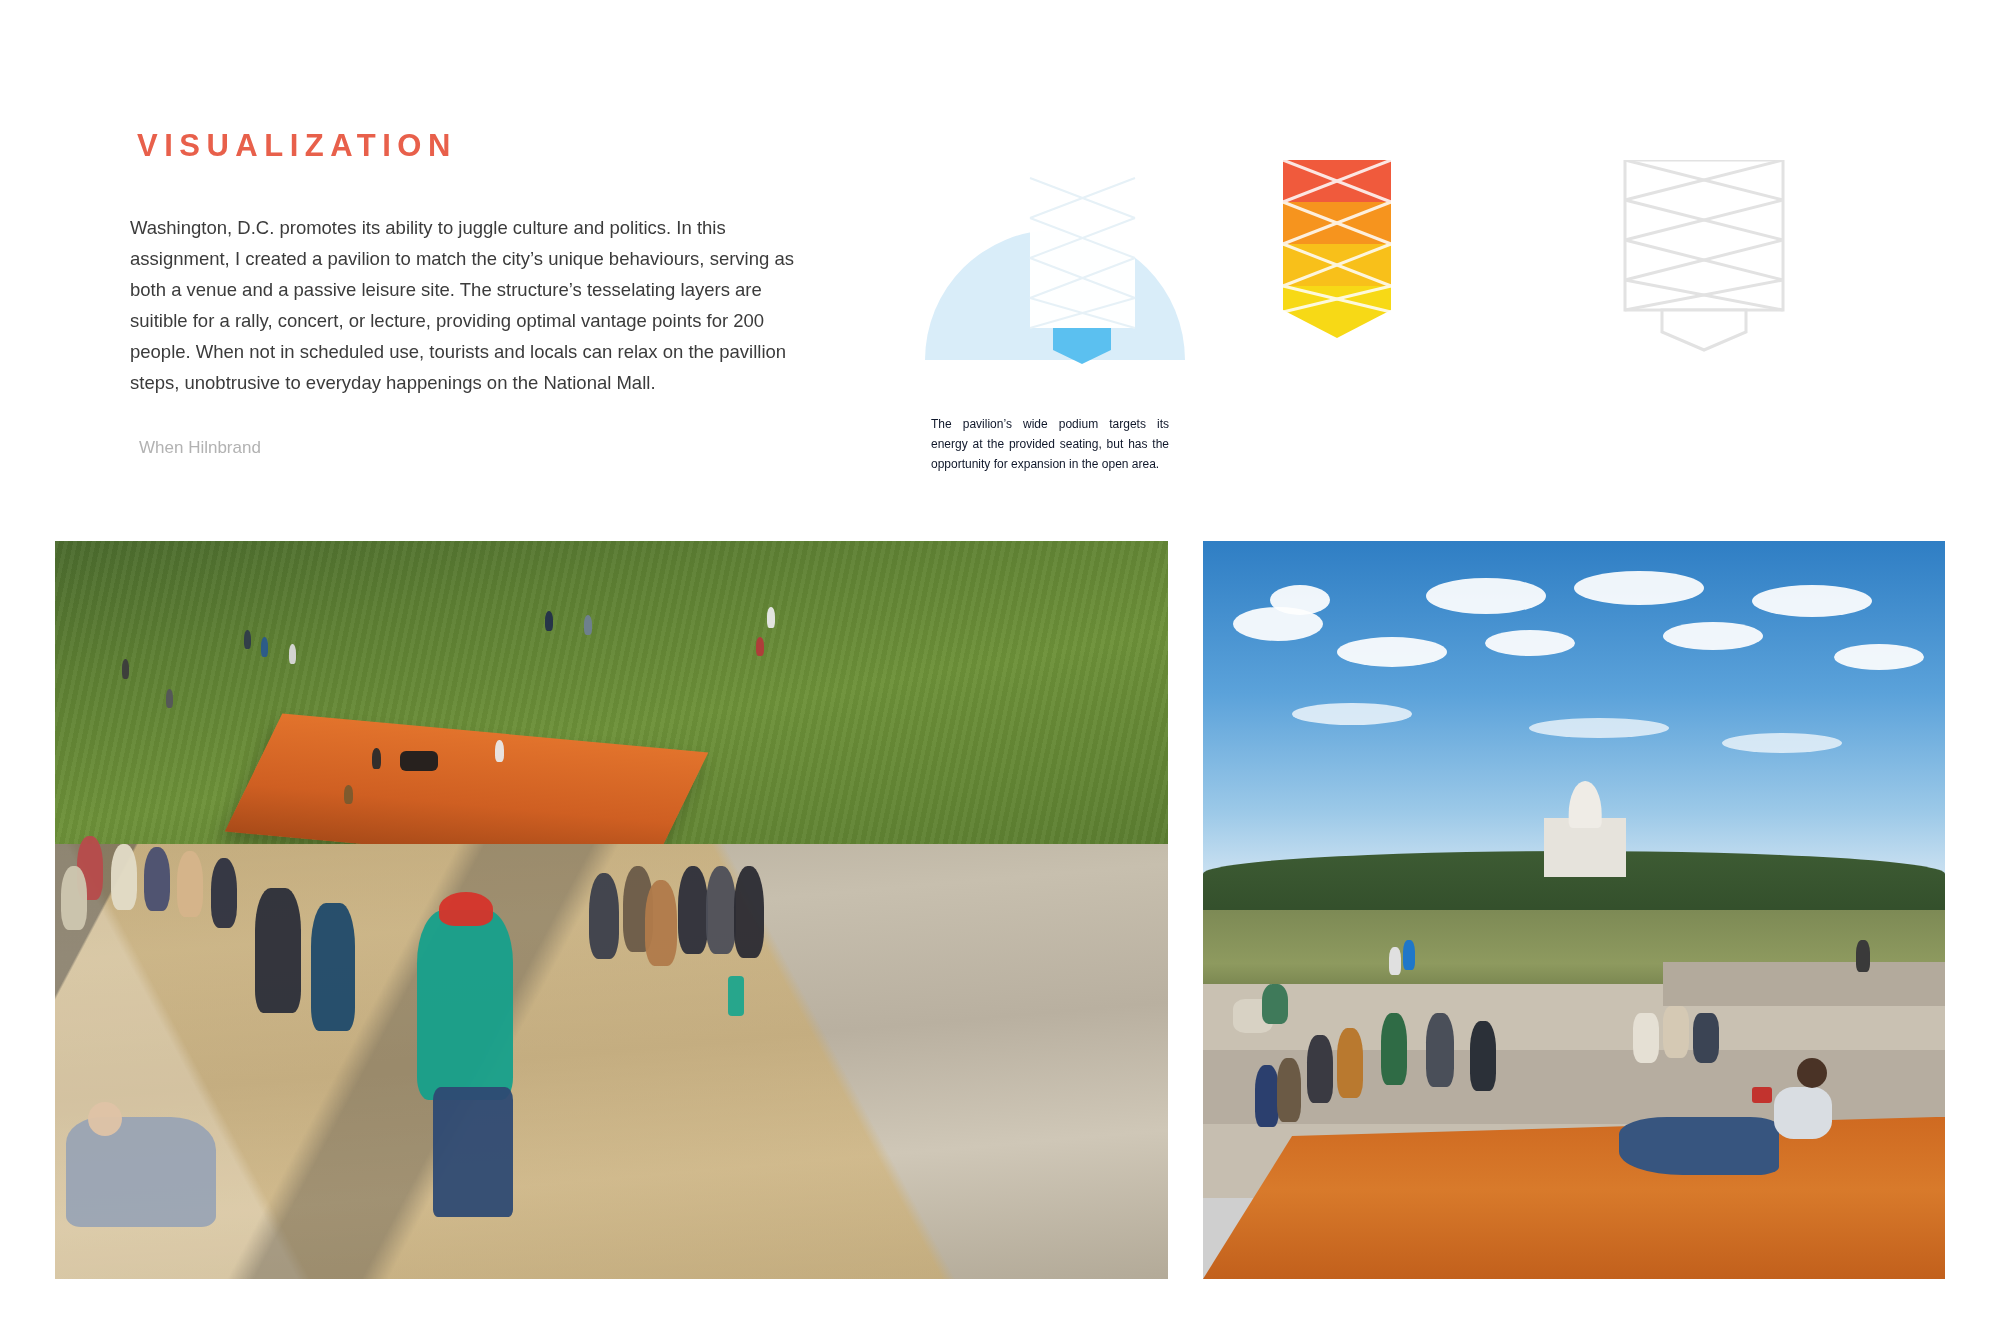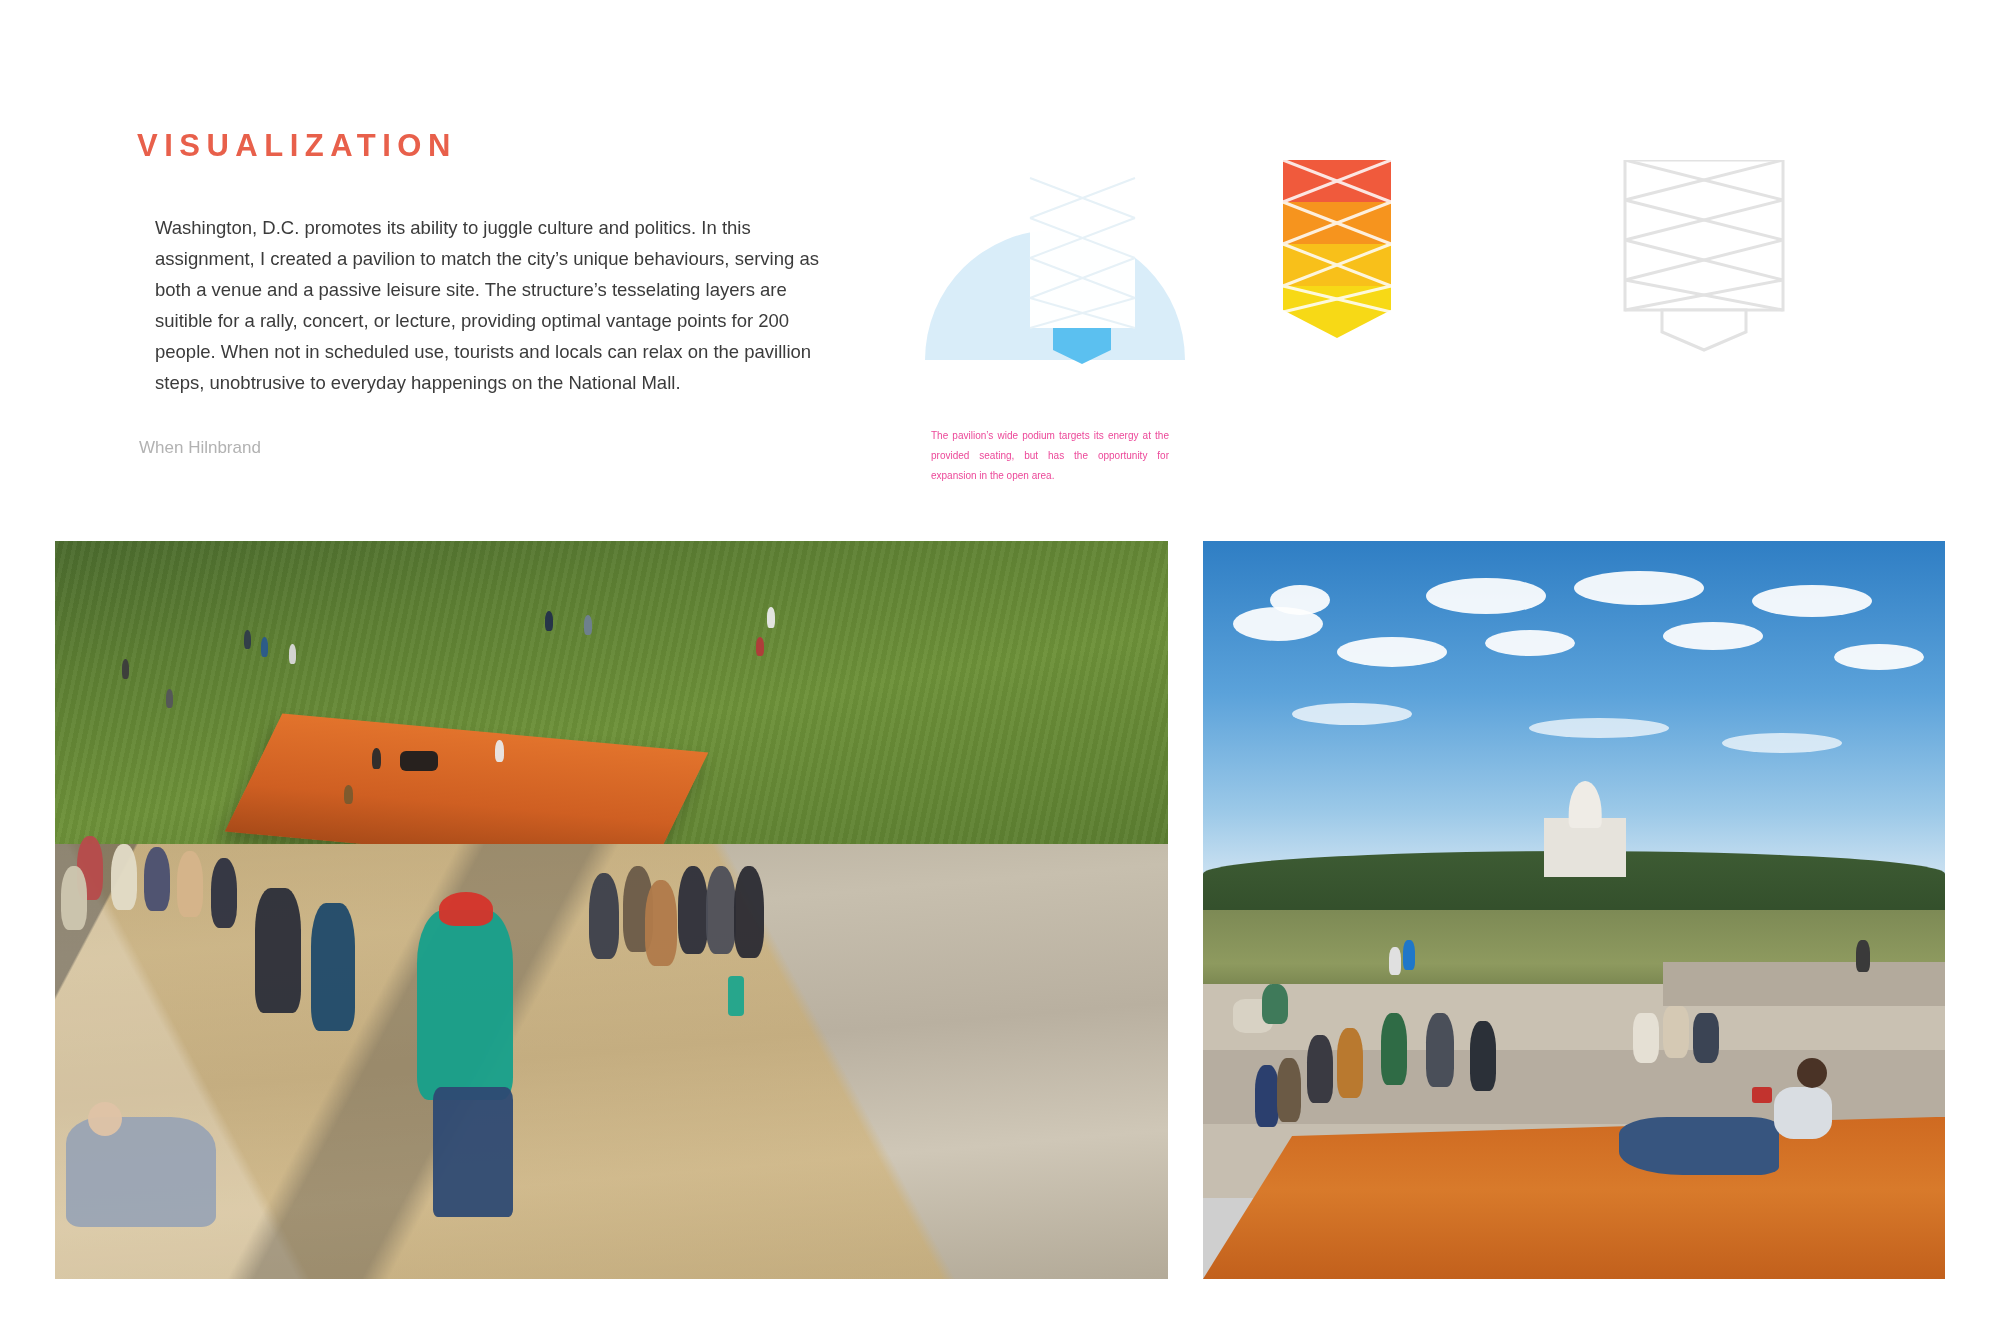--- a/index.html
+++ b/index.html
@@ -25,21 +25,21 @@
     position: absolute;
     left: 137px;
     top: 128px;
     font-size: 31px;
     font-weight: bold;
     letter-spacing: 6.5px;
     color: #e8604b;
   }
   .body-copy {
     position: absolute;
-    left: 155px;
+    left: 130px;
     top: 212px;
     width: 665px;
     font-size: 18.5px;
     line-height: 31px;
     color: #3b3b3b;
     font-weight: 400;
   }
   .author {
     position: absolute;
     left: 139px;
@@ -66,25 +66,25 @@
   .diagram-col.c2 { left: 360px; }
   .diagram-col.c3 { left: 698px; }
 
   .diagram-art {
     position: relative;
     width: 300px;
     height: 205px;
   }
   .diagram-caption {
     position: absolute;
-    top: 266px;
+    top: 254px;
     width: 248px;
-    font-size: 10px;
+    font-size: 12px;
     line-height: 20px;
-    color: #ec4899;
+    color: #0f172a;
     text-align: justify;
   }
   .diagram-col.c1 .diagram-caption { left: 26px; width: 238px; }
   .diagram-col.c2 .diagram-caption { left: 8px; width: 238px; }
   .diagram-col.c3 .diagram-caption { left: 30px; width: 238px; }
 
   svg { display: block; }
 
   
   .photo {

